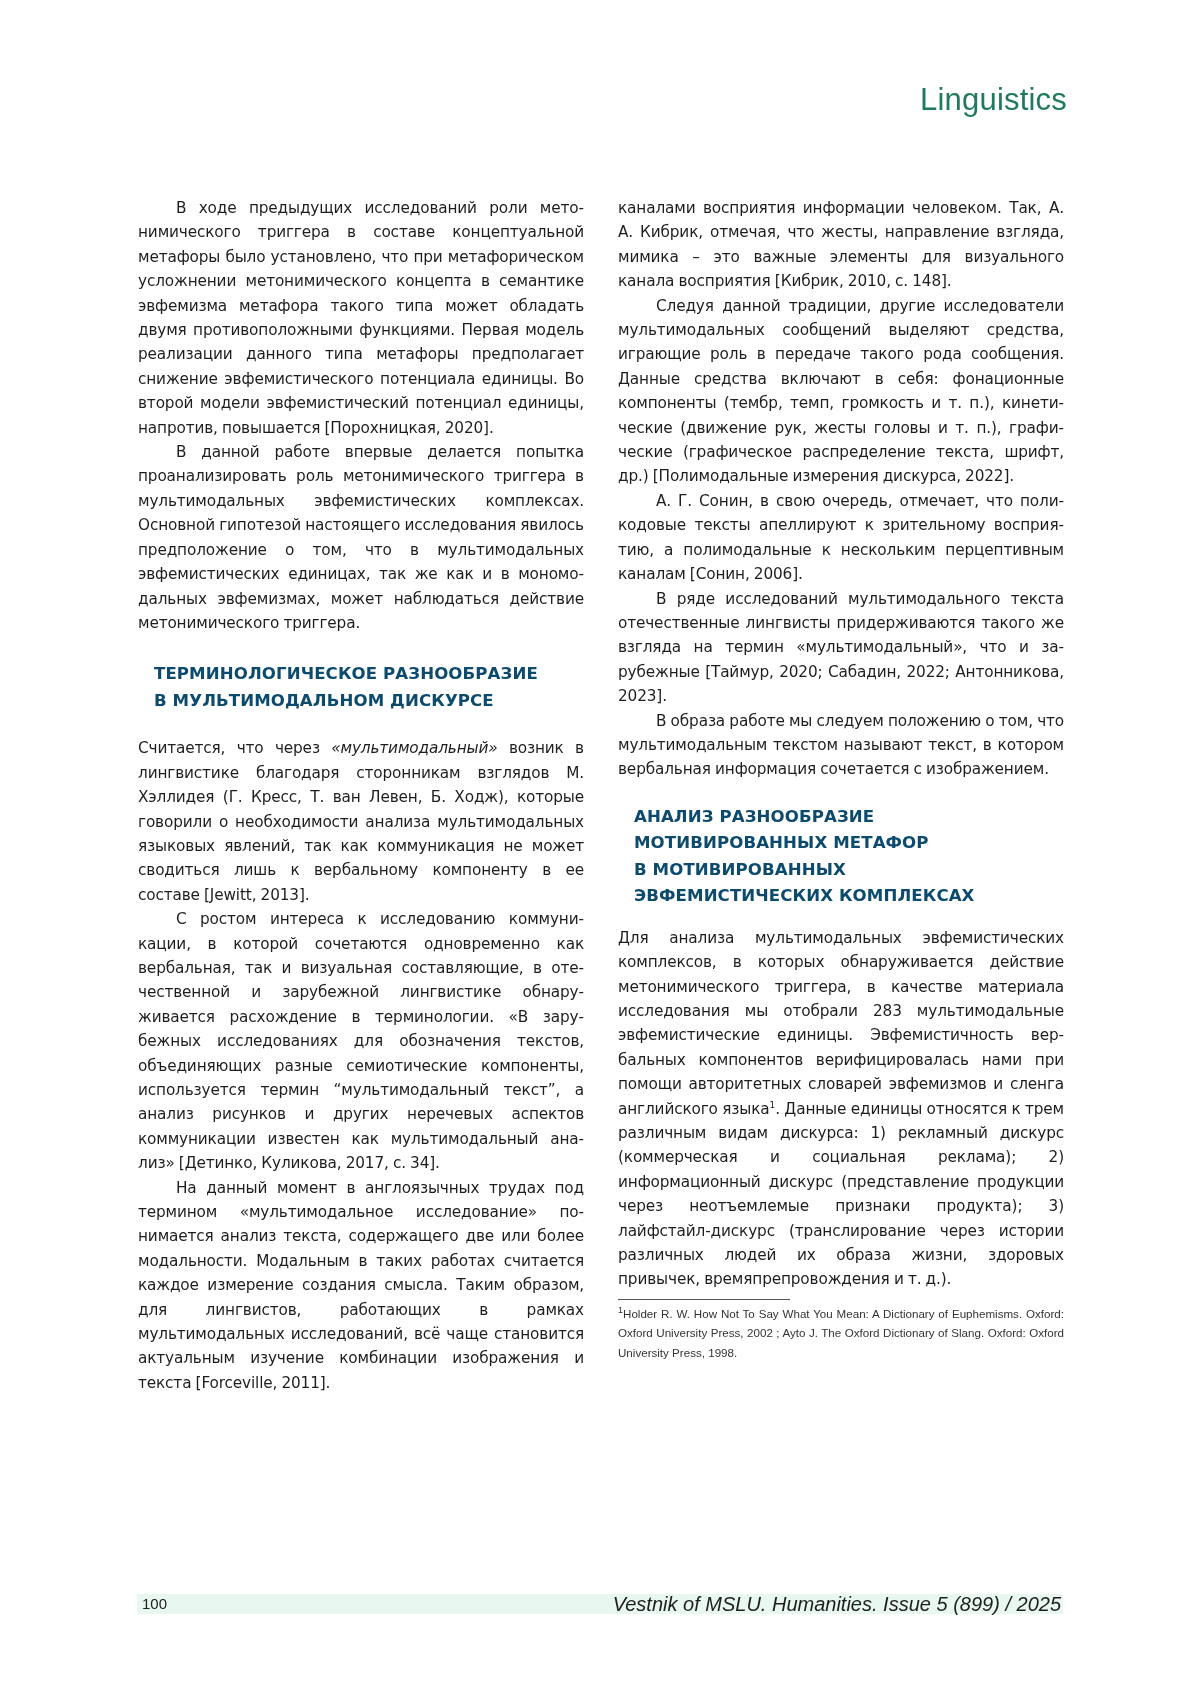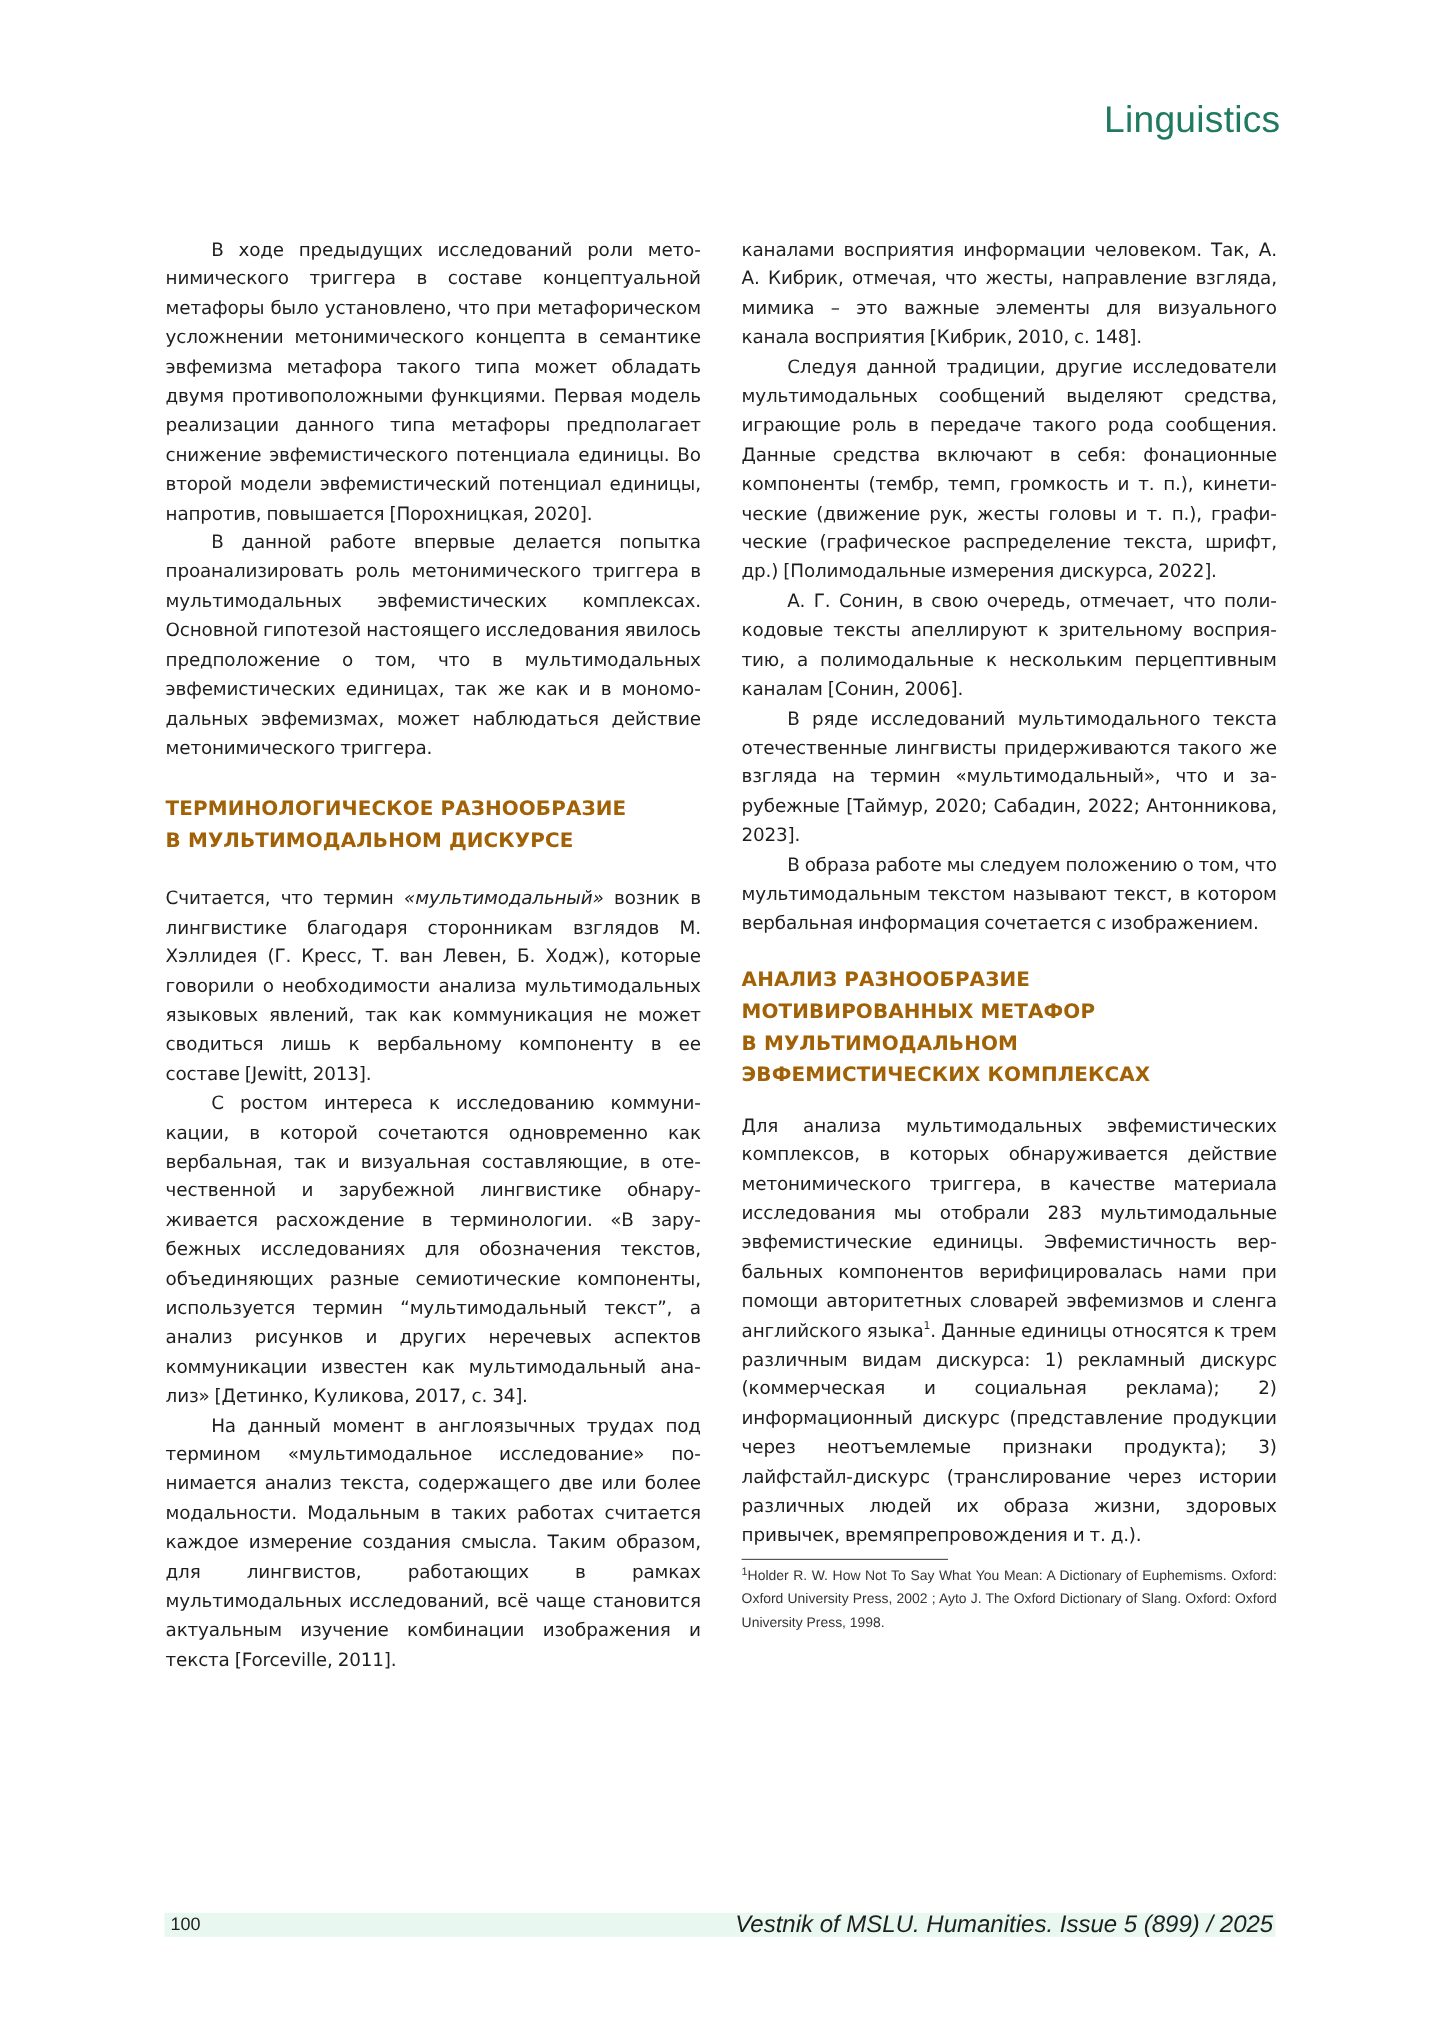--- a/index.html
+++ b/index.html
@@ -6,21 +6,21 @@
   body { width: 1200px; height: 1697px; position: relative; overflow: hidden;
          font-family: "DejaVu Sans", sans-serif; color: #1e1e1e; }
   .section-tag { position: absolute; top: 82px; right: 133px; font-family: "Liberation Sans", sans-serif;
                  font-size: 31px; color: #1f7a60; letter-spacing: 0.2px; }
   .col { position: absolute; top: 196px; width: 446px; }
   .col-left { left: 138px; }
   .col-right { left: 618px; }
   .para { margin: 0; font-size: 15.3px; line-height: 24.4px; text-align: justify;
           hyphens: manual; letter-spacing: -0.15px; word-spacing: -0.5px; }
   .para.indent { text-indent: 38px; }
-  .heading { margin: 0; color: #a16207; font-family: "DejaVu Sans", sans-serif; font-weight: bold;
+  .heading { margin: 16px; color: #0c4a6e; font-family: "DejaVu Sans", sans-serif; font-weight: bold;
              font-size: 16.6px; line-height: 26.5px; letter-spacing: 0.1px; }
   .heading-left { margin-top: 26px; margin-bottom: 22px; }
   .heading-right { margin-top: 22px; margin-bottom: 16px; }
   .footnote-rule { width: 172px; height: 1px; background: #555; margin-top: 7px; margin-bottom: 4px; }
   .footnote { margin: 0; font-family: "Liberation Sans", sans-serif; font-size: 11.6px; line-height: 19.5px;
               color: #333; text-align: justify; }
   sup { font-size: 9px; vertical-align: super; line-height: 0; }
   .footer-bar { position: absolute; top: 1594px; left: 137px; width: 926px; height: 20px;
                 background: #e8f7ef; text-align: right; }
   .page-num { position: absolute; left: 5px; top: 0; font-family: "Liberation Sans", sans-serif;
@@ -35,36 +35,36 @@
 
 <div class="col col-left">
   <p class="para indent">В ходе предыдущих исследований роли мето­нимического триггера в составе концептуальной метафоры было установлено, что при метафори­ческом усложнении метонимического концепта в семантике эвфемизма метафора такого типа может обладать двумя противоположными функ­циями. Первая модель реализации данного типа метафоры предполагает снижение эвфемистиче­ского потенциала единицы. Во второй модели эв­фемистический потенциал единицы, напротив, по­вышается [Порохницкая, 2020].</p>
   <p class="para indent">В данной работе впервые делается попытка проанализировать роль метонимического триггера в мультимодальных эвфемистических комплексах. Основной гипотезой настоящего исследования яви­лось предположение о том, что в мультимодальных эвфемистических единицах, так же как и в мономо­дальных эвфемизмах, может наблюдаться действие метонимического триггера.</p>
 
   <h2 class="heading heading-left">
     <span>ТЕРМИНОЛОГИЧЕСКОЕ РАЗНООБРАЗИЕ</span><br>
     <span>В МУЛЬТИМОДАЛЬНОМ ДИСКУРСЕ</span>
   </h2>
 
-  <p class="para"><span>Считается, что термин </span><em>«мультимодальный»</em><span> возник в лингвистике благодаря сторонникам взглядов М. Хэллидея (Г. Кресс, Т. ван Левен, Б. Ходж), кото­рые говорили о необходимости анализа мульти­модальных языковых явлений, так как коммуни­кация не может сводиться лишь к вербальному компоненту в ее составе [Jewitt, 2013].</span></p>
+  <p class="para"><span>Считается, что через </span><em>«мультимодальный»</em><span> возник в лингвистике благодаря сторонникам взглядов М. Хэллидея (Г. Кресс, Т. ван Левен, Б. Ходж), кото­рые говорили о необходимости анализа мульти­модальных языковых явлений, так как коммуни­кация не может сводиться лишь к вербальному компоненту в ее составе [Jewitt, 2013].</span></p>
   <p class="para indent">С ростом интереса к исследованию коммуни­кации, в которой сочетаются одновременно как вербальная, так и визуальная составляющие, в оте­чественной и зарубежной лингвистике обнару­живается расхождение в терминологии. «В зару­бежных исследованиях для обозначения текстов, объединяющих разные семиотические компонен­ты, используется термин “мультимодальный текст”, а анализ рисунков и других неречевых аспектов коммуникации известен как мультимодальный ана­лиз» [Детинко, Куликова, 2017, с. 34].</p>
   <p class="para indent">На данный момент в англоязычных трудах под термином «мультимодальное исследование» по­нимается анализ текста, содержащего две или бо­лее модальности. Модальным в таких работах счи­тается каждое измерение создания смысла. Таким образом, для лингвистов, работающих в рамках мультимодальных исследований, всё чаще стано­вится актуальным изучение комбинации изобра­жения и текста [Forceville, 2011].</p>
 </div>
 
 <div class="col col-right">
   <p class="para">каналами восприятия информации человеком. Так, А. А. Кибрик, отмечая, что жесты, направление взгля­да, мимика – это важные элементы для визуального канала восприятия [Кибрик, 2010, с. 148].</p>
   <p class="para indent">Следуя данной традиции, другие исследователи мультимодальных сообщений выделяют средства, играющие роль в передаче такого рода сообщения. Данные средства включают в себя: фонационные компоненты (тембр, темп, громкость и т. п.), кинети­ческие (движение рук, жесты головы и т. п.), графи­ческие (графическое распределение текста, шрифт, др.) [Полимодальные измерения дискурса, 2022].</p>
   <p class="para indent">А. Г. Сонин, в свою очередь, отмечает, что поли­кодовые тексты апеллируют к зрительному восприя­тию, а полимодальные к нескольким перцептивным каналам [Сонин, 2006].</p>
   <p class="para indent">В ряде исследований мультимодального текста отечественные лингвисты придерживаются такого же взгляда на термин «мультимодальный», что и за­рубежные [Таймур, 2020; Сабадин, 2022; Антонни­кова, 2023].</p>
   <p class="para indent">В образа работе мы следуем положению о том, что мультимодальным текстом называют текст, в ко­тором вербальная информация сочетается с изо­бражением.</p>
 
   <h2 class="heading heading-right">
     <span>АНАЛИЗ РАЗНООБРАЗИЕ</span><br>
     <span>МОТИВИРОВАННЫХ МЕТАФОР</span><br>
-    <span>В МУЛЬТИМОДАЛЬНОМ</span><br>
+    <span>В МОТИВИРОВАННЫХ</span><br>
     <span>ЭВФЕМИСТИЧЕСКИХ КОМПЛЕКСАХ</span>
   </h2>
 
   <p class="para"><span>Для анализа мультимодальных эвфемистических комплексов, в которых обнаруживается действие метонимического триггера, в качестве материала исследования мы отобрали 283 мультимодальные эвфемистические единицы. Эвфемистичность вер­бальных компонентов верифицировалась нами при помощи авторитетных словарей эвфемизмов и сленга английского языка</span><sup>1</sup><span>. Данные единицы от­носятся к трем различным видам дискурса: 1) ре­кламный дискурс (коммерческая и социальная реклама); 2) информационный дискурс (представ­ление продукции через неотъемлемые признаки продукта); 3) лайфстайл-дискурс (транслирование через истории различных людей их образа жизни, здоровых привычек, времяпрепровождения и т. д.).</span></p>
 
   <div class="footnote-rule"></div>
   <p class="footnote"><sup>1</sup><span>Holder R. W. How Not To Say What You Mean: A Dictionary of Euphe­misms. Oxford: Oxford University Press, 2002 ; Ayto J. The Oxford Dictio­nary of Slang. Oxford: Oxford University Press, 1998.</span></p>
 </div>
 
 <div class="footer-bar">

